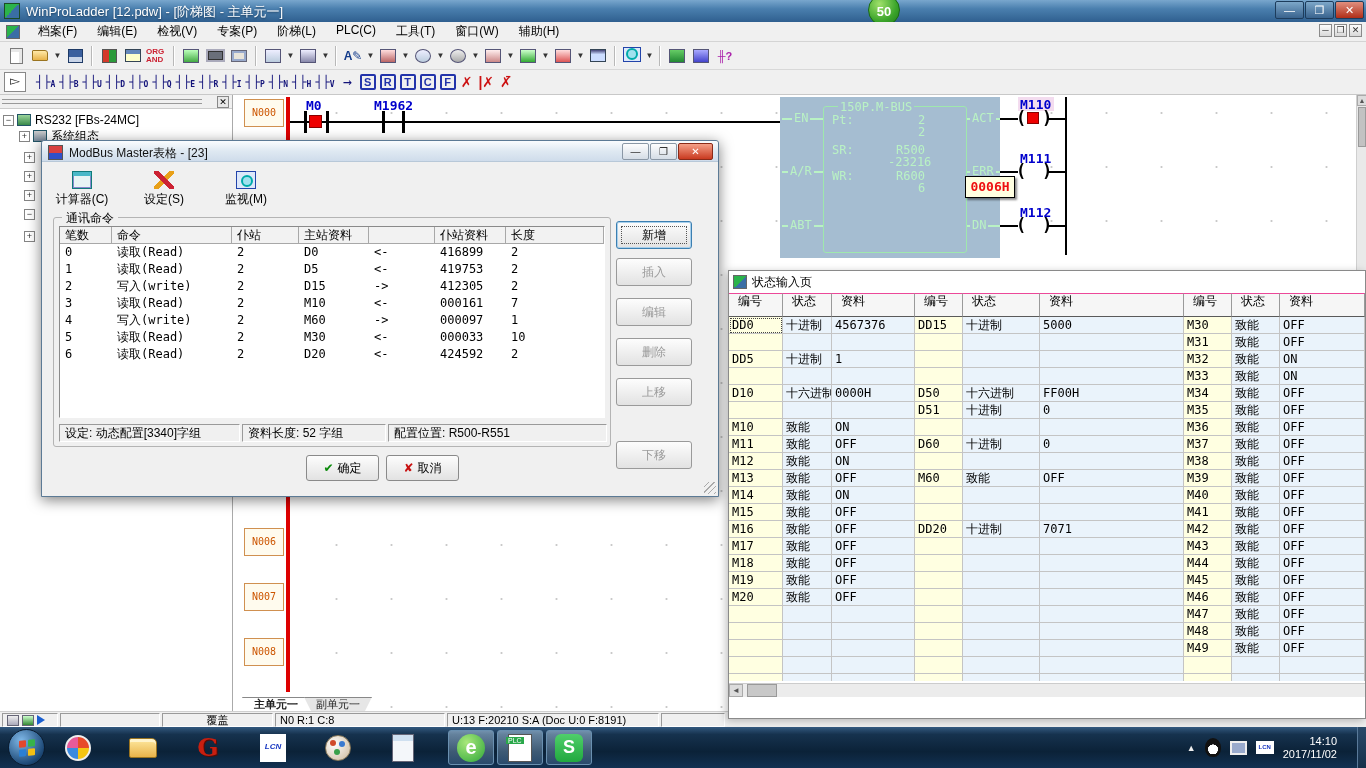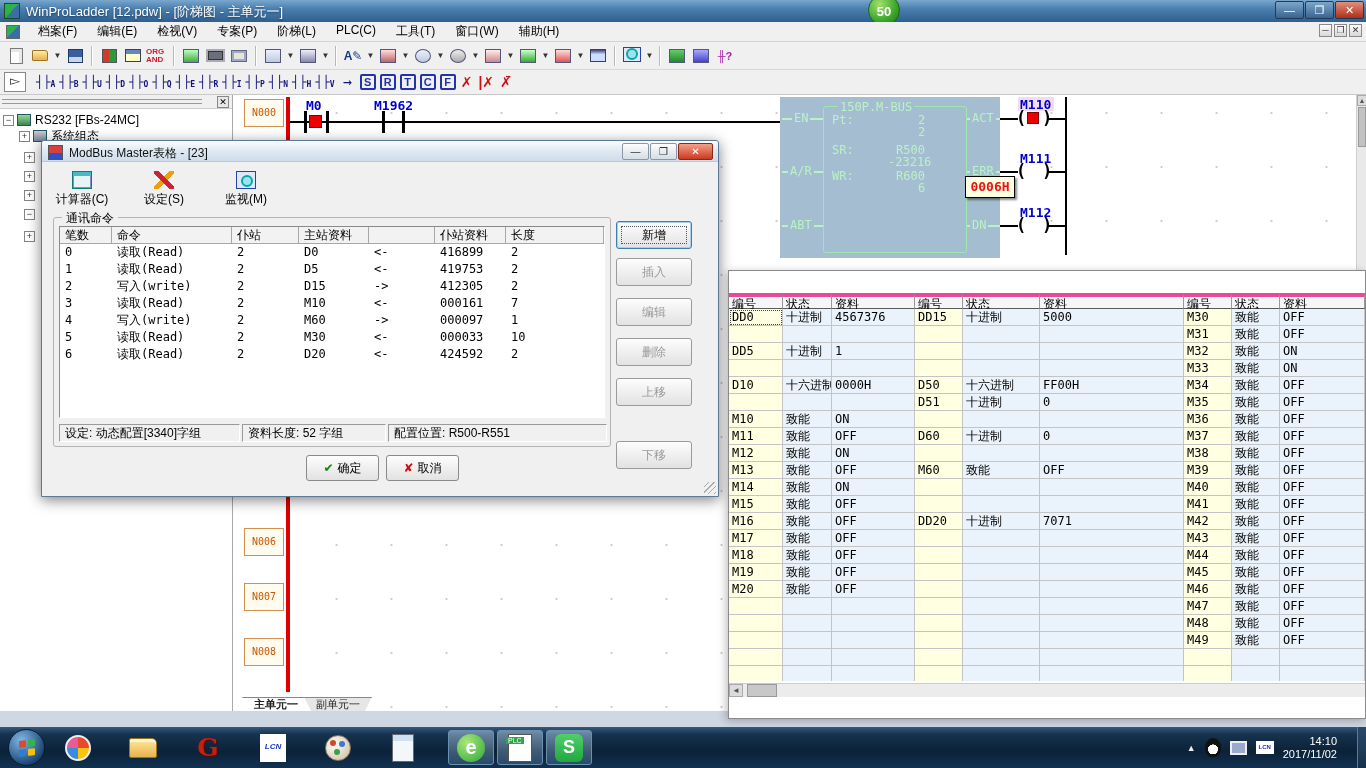--- a/index.html
+++ b/index.html
@@ -158,22 +158,22 @@
 
   
   .status-win { position:absolute; left:728px; top:270px; width:638px; height:449px; background:#fff;
     border:1px solid #8a8a8a; box-shadow:-2px 2px 8px rgba(0,0,0,.25); }
   .sw-title { position:absolute; left:0; top:0; width:100%; height:22px; background:#fff; display:flex; align-items:center; }
   .sw-ico { width:14px; height:14px; margin:0 5px 0 4px; background:linear-gradient(135deg,#2bb34b 0 50%,#3a6ea5 50% 100%); border:1px solid #666; }
   .sw-title-text { font-size:12px; }
   .st-wrap { position:absolute; left:0; top:22px; width:636px; height:388px; overflow:hidden; background:#fff;
     font-family:"DejaVu Sans Mono",monospace; font-size:12px; }
   .st-grid { display:grid; grid-template-columns:54px 49px 83px 48px 77px 144px 48px 48px 1fr; }
-  .st-h { height:16px; line-height:15px; padding-left:3px; background:#f6f6f6; font-family:"Liberation Sans",sans-serif;
-    border-right:1px solid #9a9a9a; border-bottom:1px solid #5a5a5a; border-top:4px solid #ec4899; }
+  .st-h { height:24px; line-height:15px; padding-left:9px; background:#f6f6f6; font-family:"Liberation Sans",sans-serif;
+    border-right:1px solid #9a9a9a; border-bottom:1px solid #5a5a5a; border-top:1px solid #ec4899; }
   .st-cell { height:17px; line-height:16px; padding-left:3px; border-right:1px solid #c4c4c4; border-bottom:1px solid #c4c4c4;
     background:#eaf3fb; white-space:nowrap; overflow:hidden; }
   .st-grid .st-cell:nth-child(9n+1), .st-grid .st-cell:nth-child(9n+4), .st-grid .st-cell:nth-child(9n+7) { background:#ffffe1; }
   .st-grid .st-cell:first-child { outline:1px dotted #444; outline-offset:-2px; }
   .sw-hscroll { position:absolute; left:0; top:412px; width:636px; height:14px; background:#ececec; border-top:1px solid #ccc; display:flex; }
   .hs-btn { width:14px; height:13px; background:#dcdcdc; border:1px solid #aaa; font-size:8px; line-height:12px; text-align:center; color:#555; }
   .hs-thumb { width:30px; height:13px; background:#c8c8c8; border:1px solid #999; margin-left:4px; }
   .sw-tabrow { position:absolute; left:0; top:426px; width:636px; height:21px; background:#f0f0f0; border-top:2px solid #808080; }
   .sw-tab { position:absolute; left:6px; top:2px; height:16px; padding:0 10px; background:#fff; border:1px solid #808080; border-top:none;
     clip-path:polygon(0 0,100% 0,calc(100% - 7px) 100%,7px 100%); font-size:11px; line-height:15px; }
@@ -474,20 +474,32 @@
       </div>
 
       <div class="vscroll">
         <div class="vs-btn">▲</div>
         <div class="vs-thumb"></div>
         <div class="vs-btn" style="position:absolute;bottom:0">▼</div>
       </div>
     </div>
   </div>
 
+  <div class="statusbar">
+    <div class="sb-pane sb-icons" style="left:2px; width:56px;">
+      <div class="sb-mini"></div>
+      <div class="sb-mini" style="background:linear-gradient(#cfc,#383)"></div>
+      <div class="sb-play"></div>
+    </div>
+    <div class="sb-pane" style="left:60px; width:100px;"></div>
+    <div class="sb-pane" style="left:162px; width:111px; text-align:center;">覆盖</div>
+    <div class="sb-pane" style="left:275px; width:170px;">N0 R:1 C:8</div>
+    <div class="sb-pane" style="left:447px; width:212px;">U:13 F:20210 S:A (Doc U:0 F:8191)</div>
+    <div class="sb-pane" style="left:661px; width:64px;"></div>
+  </div>
 
   <div class="dialog">
     <div class="dlg-title">
       <div class="dlg-ico"></div>
       <div class="dlg-title-text">ModBus Master表格 - [23]</div>
       <div class="dlg-btns">
         <div class="dlg-btn">—</div>
         <div class="dlg-btn">❐</div>
         <div class="dlg-btn close">✕</div>
       </div>
@@ -585,20 +597,24 @@
     <div class="okcancel" style="left:264px;">
       <span class="okc-check">✔</span><span>确定</span>
     </div>
     <div class="okcancel" style="left:344px;">
       <span class="okc-x">✘</span><span>取消</span>
     </div>
     <div class="resize-grip"></div>
   </div>
 
   <div class="status-win">
+    <div class="sw-title">
+      <div class="sw-ico"></div>
+      <span class="sw-title-text">状态输入页</span>
+    </div>
     <div class="st-wrap">
       <div class="st-grid">
           <div class="st-h">编号</div>
           <div class="st-h">状态</div>
           <div class="st-h">资料</div>
           <div class="st-h">编号</div>
           <div class="st-h">状态</div>
           <div class="st-h">资料</div>
           <div class="st-h">编号</div>
           <div class="st-h">状态</div>

